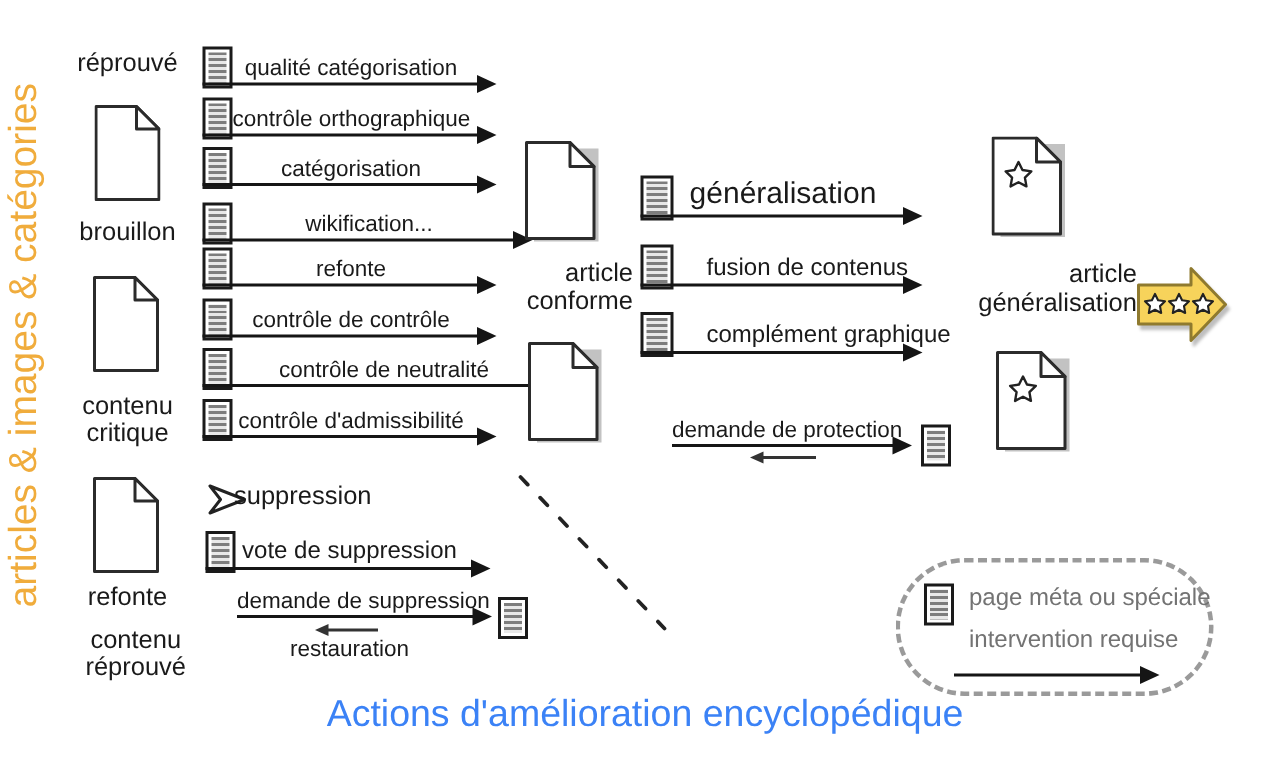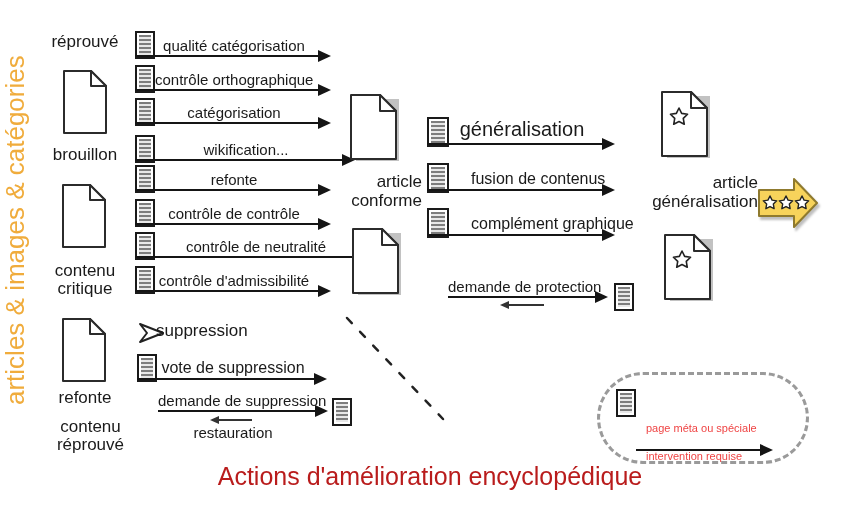--- a/index.html
+++ b/index.html
@@ -25,26 +25,26 @@
   .row.big .lbl{font-size:20px;bottom:4px;}
   .row.mid .lbl{font-size:16px;padding-left:24px;}
   
   .back-arrow{position:absolute;height:2px;background:#333;}
   .back-arrow::before{content:"";position:absolute;left:-8px;top:-3px;width:0;height:0;
     border-right:9px solid #333;border-top:4px solid transparent;border-bottom:4px solid transparent;}
   .src-label{position:absolute;text-align:center;font-size:17px;line-height:18px;}
   .node-label{position:absolute;text-align:right;font-size:17px;line-height:19px;}
   .legend-box{position:absolute;left:597px;top:372px;width:212px;height:92px;
     border:3px dashed #9a9a9a;border-radius:46px;box-sizing:border-box;}
-  .legend-text{position:absolute;color:#ef4444;font-size:11px;white-space:nowrap;margin-top:32px;}
+  .legend-text{position:absolute;color:#737373;font-size:16px;white-space:nowrap;}
   .legend-arrow{position:absolute;left:36px;top:74px;width:124px;height:2px;background:#151515;}
   .legend-arrow::after{content:"";position:absolute;right:-13px;top:-5px;width:0;height:0;
     border-left:13px solid #151515;border-top:6px solid transparent;border-bottom:6px solid transparent;}
   .title{position:absolute;left:140px;top:462px;width:580px;text-align:center;
-    font-size:25px;color:#b91c1c;}
+    font-size:25px;color:#3b82f6;}
 </style>
 </head>
 <body>
 
 <div id="canvas">
 
   <div class="abs side-label">articles &amp; images &amp; catégories</div>
 
   <div class="src-label" style="left:40px;top:33px;width:90px;">réprouvé</div>
   <svg class="abs" style="left:63px;top:70px;" width="44" height="64" viewBox="0 0 44 64">

